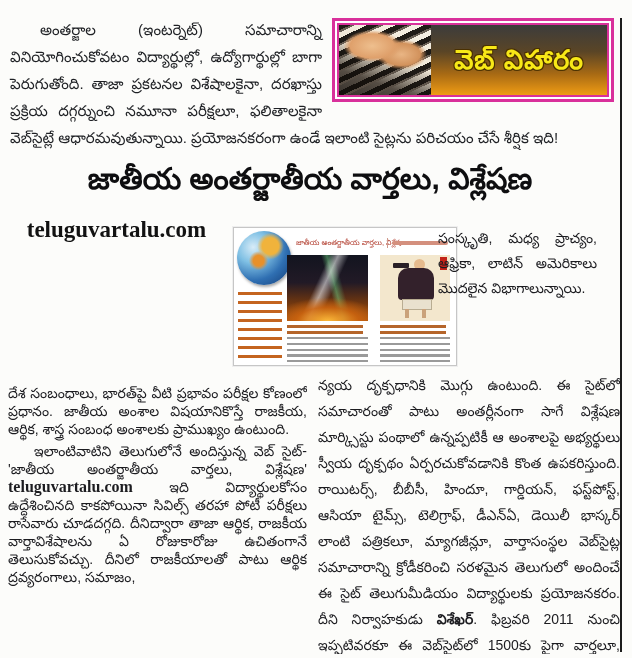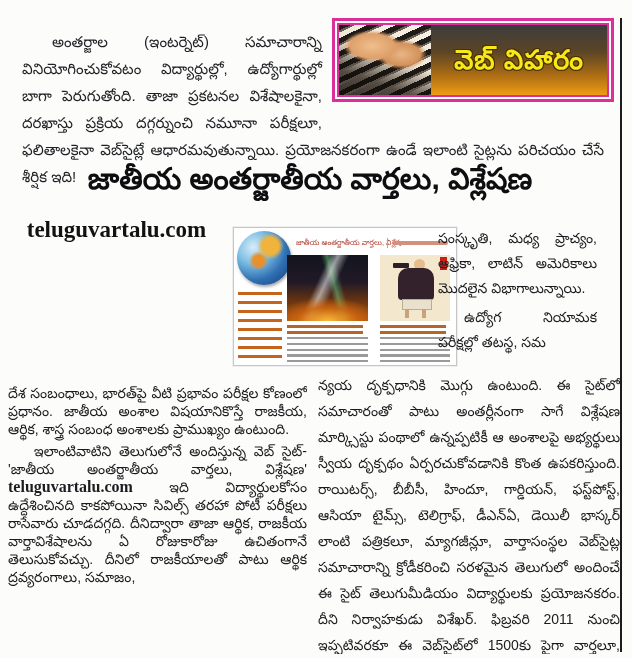--- a/index.html
+++ b/index.html
@@ -2,21 +2,21 @@
 <html><head>
 <meta charset="utf-8">
 <style>
   html,body{margin:0;padding:0;background:#e8e8e8;}
   #page{position:relative;width:632px;height:658px;background:#fcfcfa;overflow:hidden;
         font-family:"Liberation Sans", sans-serif;color:#1c1c20;margin:0 auto;}
 
   
   #intro{position:absolute;left:10px;top:16px;width:606px;font-size:15px;line-height:27px;
          text-align:justify;color:#1e2024;}
-  #intro p{margin:12px;text-indent:30px;}
+  #intro p{margin:0;text-indent:30px;}
   #banner{float:right;width:272px;height:74px;margin:2px 2px 8px 10px;
           border:3px solid #d9309b;background:#fff;padding:2px;}
   #banner-inner{display:flex;width:100%;height:100%;border:2px solid #d9309b;box-sizing:border-box;}
   #kb-photo{width:92px;height:100%;flex:none;
      background:
        radial-gradient(ellipse 40px 22px at 36% 30%, #eebf8e 0%, #dfa06b 55%, rgba(223,160,107,0) 72%),
        radial-gradient(ellipse 34px 20px at 68% 42%, #e9b584 0%, #d2925c 55%, rgba(210,146,92,0) 75%),
        repeating-linear-gradient(155deg, rgba(20,16,12,.95) 0 5px, rgba(90,80,70,.9) 5px 7px, rgba(240,235,225,.15) 7px 12px),
        linear-gradient(200deg,#f7f2e7 0%,#efe6d4 45%,#3a3128 75%,#15100c 100%);
      background-blend-mode:normal;}
@@ -36,21 +36,21 @@
   .col{position:absolute;text-align:justify;overflow:hidden;}
   .col p{margin:0 0 4px 0;}
   .indent{text-indent:26px;}
   #col1-narrow{left:8px;top:218px;width:217px;height:166px;font-size:14px;line-height:24px;}
   #site-heading{font-family:"Liberation Serif", serif;font-weight:bold;font-size:23px;
                 text-align:center;margin:0 0 5px 0;color:#121212;white-space:nowrap;}
   #col2-narrow{left:438px;top:226px;width:159px;height:150px;font-size:14px;line-height:25px;}
   #col1-wide{left:8px;top:384px;width:299px;height:270px;font-size:14px;line-height:18px;}
   #col2-wide{left:318px;top:372px;width:302px;height:282px;font-size:14px;line-height:26px;}
   .bold-site{font-family:"Liberation Serif", serif;font-weight:bold;font-size:16px;}
-  .bold-name{font-weight:normal;}
+  .bold-name{font-weight:bold;}
 
   
   #shot{position:absolute;left:233px;top:227px;width:222px;height:137px;background:#fff;
         border:1px solid #c6c6c6;box-shadow:0 0 0 1px #eee;}
   #globe{position:absolute;left:3px;top:3px;width:54px;height:54px;border-radius:50%;
      background:
        radial-gradient(circle at 62% 28%, #f0b33c 0 16%, rgba(240,179,60,0) 26%),
        radial-gradient(circle at 40% 55%, #e8902a 0 12%, rgba(232,144,42,0) 22%),
        radial-gradient(circle at 30% 30%, #d8ecf8 0%, #7fc0e4 30%, #2f6fb2 62%, #123a74 100%);
      box-shadow:1px 2px 3px rgba(0,0,0,.35);}
@@ -124,21 +124,20 @@
       <div id="ct-badge"></div>
     </div>
     <div id="txt1-head" class="fl fl-orange"></div>
     <div id="txt1-body" class="fl fl-gray"></div>
     <div id="txt2-head" class="fl fl-orange"></div>
     <div id="txt2-body" class="fl fl-gray"></div>
   </div>
 
   <div id="col2-narrow" class="col">
     <p>సంస్కృతి, మధ్య ప్రాచ్యం, ఆఫ్రికా, లాటిన్ అమెరికాలు మొదలైన విభాగాలున్నాయి.</p>
-    <p class="indent">ఉద్యోగ నియామక పరీక్షల్లో తటస్థ, సమ</p>
   </div>
 
   <div id="col1-wide" class="col">
     <p>దేశ సంబంధాలు, భారత్‌పై వీటి ప్రభావం పరీక్షల కోణంలో ప్రధానం. జాతీయ అంశాల విషయానికొస్తే రాజకీయ, ఆర్థిక, శాస్త్ర సంబంధ అంశాలకు ప్రాముఖ్యం ఉంటుంది.</p>
     <p class="indent"><span>ఇలాంటివాటిని తెలుగులోనే అందిస్తున్న వెబ్ సైట్- 'జాతీయ అంతర్జాతీయ వార్తలు, విశ్లేషణ' </span><span class="bold-site">teluguvartalu.com</span><span> ఇది విద్యార్థులకోసం ఉద్దేశించినది కాకపోయినా సివిల్స్ తరహా పోటీ పరీక్షలు రాసేవారు చూడదగ్గది. దీనిద్వారా తాజా ఆర్థిక, రాజకీయ వార్తావిశేషాలను ఏ రోజుకారోజు ఉచితంగానే తెలుసుకోవచ్చు. దీనిలో రాజకీయాలతో పాటు ఆర్థిక ద్రవ్యరంగాలు, సమాజం,</span></p>
   </div>
 
   <div id="col2-wide" class="col">
     <p><span>న్యయ దృక్పధానికి మొగ్గు ఉంటుంది. ఈ సైట్‌లో సమాచారంతో పాటు అంతర్లీనంగా సాగే విశ్లేషణ మార్క్సిస్టు పంథాలో ఉన్నప్పటికీ ఆ అంశాలపై అభ్యర్థులు స్వీయ దృక్పథం ఏర్పరచుకోవడానికి కొంత ఉపకరిస్తుంది. రాయిటర్స్, బీబీసీ, హిందూ, గార్డియన్, ఫస్ట్‌పోస్ట్, ఆసియా టైమ్స్, టెలిగ్రాఫ్, డీఎన్ఏ, డెయిలీ భాస్కర్ లాంటి పత్రికలూ, మ్యాగజీన్లూ, వార్తాసంస్థల వెబ్‌సైట్ల సమాచారాన్ని క్రోడీకరించి సరళమైన తెలుగులో అందించే ఈ సైట్ తెలుగుమీడియం విద్యార్థులకు ప్రయోజనకరం. దీని నిర్వాహకుడు </span><span class="bold-name">విశేఖర్</span><span>. ఫిబ్రవరి 2011 నుంచి ఇప్పటివరకూ ఈ వెబ్‌సైట్‌లో 1500కు పైగా వార్తలూ, విశ్లేషణలూ లభిస్తున్నాయి.</span></p>
   </div>

